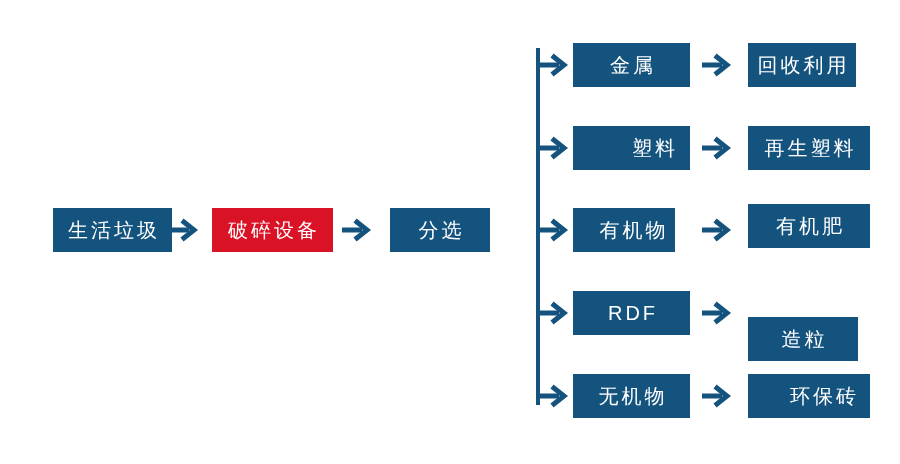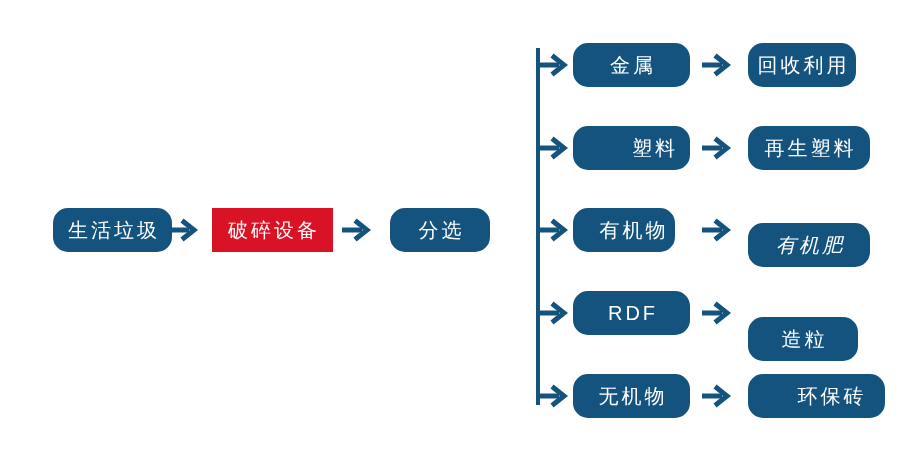--- a/index.html
+++ b/index.html
@@ -17,21 +17,21 @@
     display: flex;
     align-items: center;
     justify-content: center;
     color: #ffffff;
     font-size: 20px;
     letter-spacing: 3px;
     text-indent: 3px; 
     white-space: nowrap;
     box-sizing: border-box;
   }
-  .box.blue { background: var(--blue, #14537E); border-radius: 15px; }
+  .box.blue { background: var(--blue, #14537E); }
   .box.red  { background: var(--red, #DA1226); }
   .arrow {
     position: absolute;
     width: 34px;
     height: 24px;
     display: block;
   }
   .arrow svg { display: block; width: 34px; height: 24px; }
   .arrow svg path { stroke: var(--blue, #14537E); fill: none; }
   .vline {
@@ -106,21 +106,21 @@
         <path d="M14 2.5 L26 12 L14 21.5" stroke-width="5"></path>
       </svg>
   </span>
   <div class="box blue" style="left:573px; top:208px; width:102px;padding-left:17px;">有机物</div>
   <span class="arrow" style="left:701px; top:218px;">
     <svg viewBox="0 0 34 24">
         <path d="M1 12 H21" stroke-width="5"></path>
         <path d="M14 2.5 L26 12 L14 21.5" stroke-width="5"></path>
       </svg>
   </span>
-  <div class="box blue" style="left:748px; top:223px; width:122px;font-style:italic;">有机肥</div>
+  <div class="box blue" style="left:748px; top:204px; width:122px;">有机肥</div>
 
   <span class="arrow" style="left:538px; top:301px;">
     <svg viewBox="0 0 34 24">
         <path d="M0 12 H21" stroke-width="5"></path>
         <path d="M14 2.5 L26 12 L14 21.5" stroke-width="5"></path>
       </svg>
   </span>
   <div class="box blue" style="left:573px; top:291px; width:117px;">RDF</div>
   <span class="arrow" style="left:701px; top:301px;">
     <svg viewBox="0 0 34 24">
@@ -136,15 +136,15 @@
         <path d="M14 2.5 L26 12 L14 21.5" stroke-width="5"></path>
       </svg>
   </span>
   <div class="box blue" style="left:573px; top:374px; width:117px;">无机物</div>
   <span class="arrow" style="left:701px; top:384px;">
     <svg viewBox="0 0 34 24">
         <path d="M1 12 H21" stroke-width="5"></path>
         <path d="M14 2.5 L26 12 L14 21.5" stroke-width="5"></path>
       </svg>
   </span>
-  <div class="box blue" style="left:748px; top:374px; width:137px;padding-left:28px;">环保砖</div>
+  <div class="box blue" style="left:748px; top:374px; width:122px;padding-left:28px;">环保砖</div>
 
 </div>
 
 </body></html>

